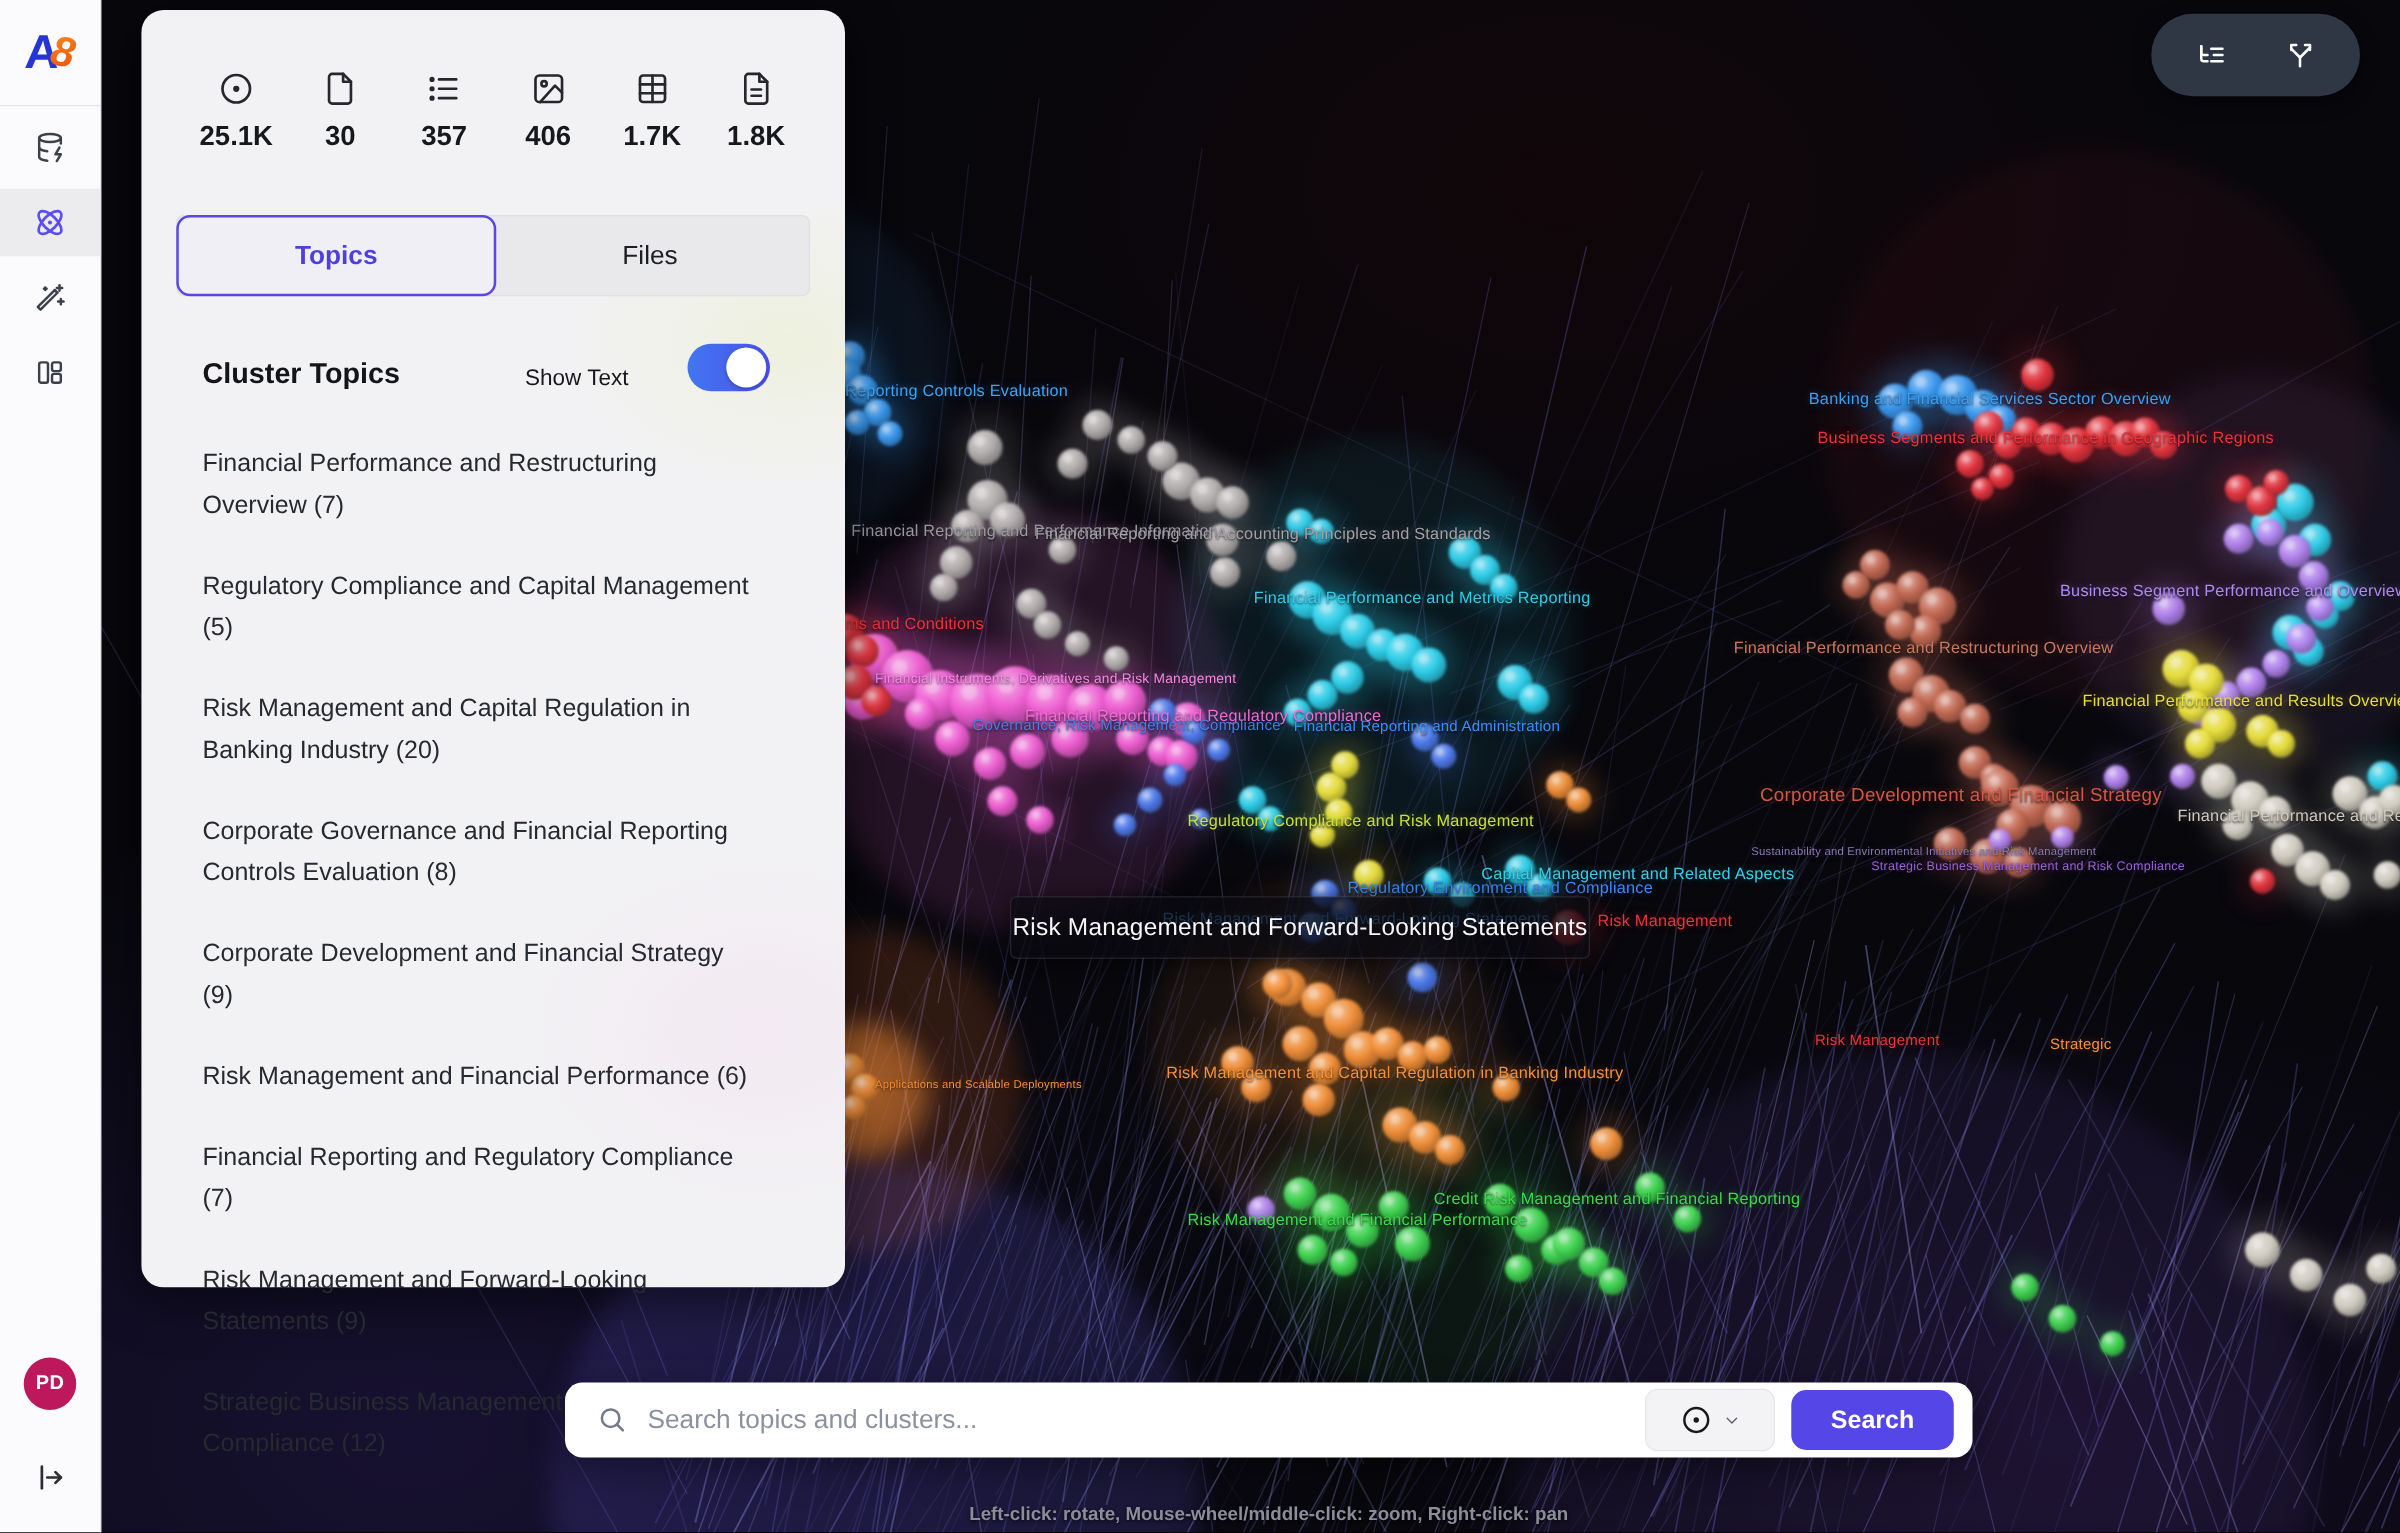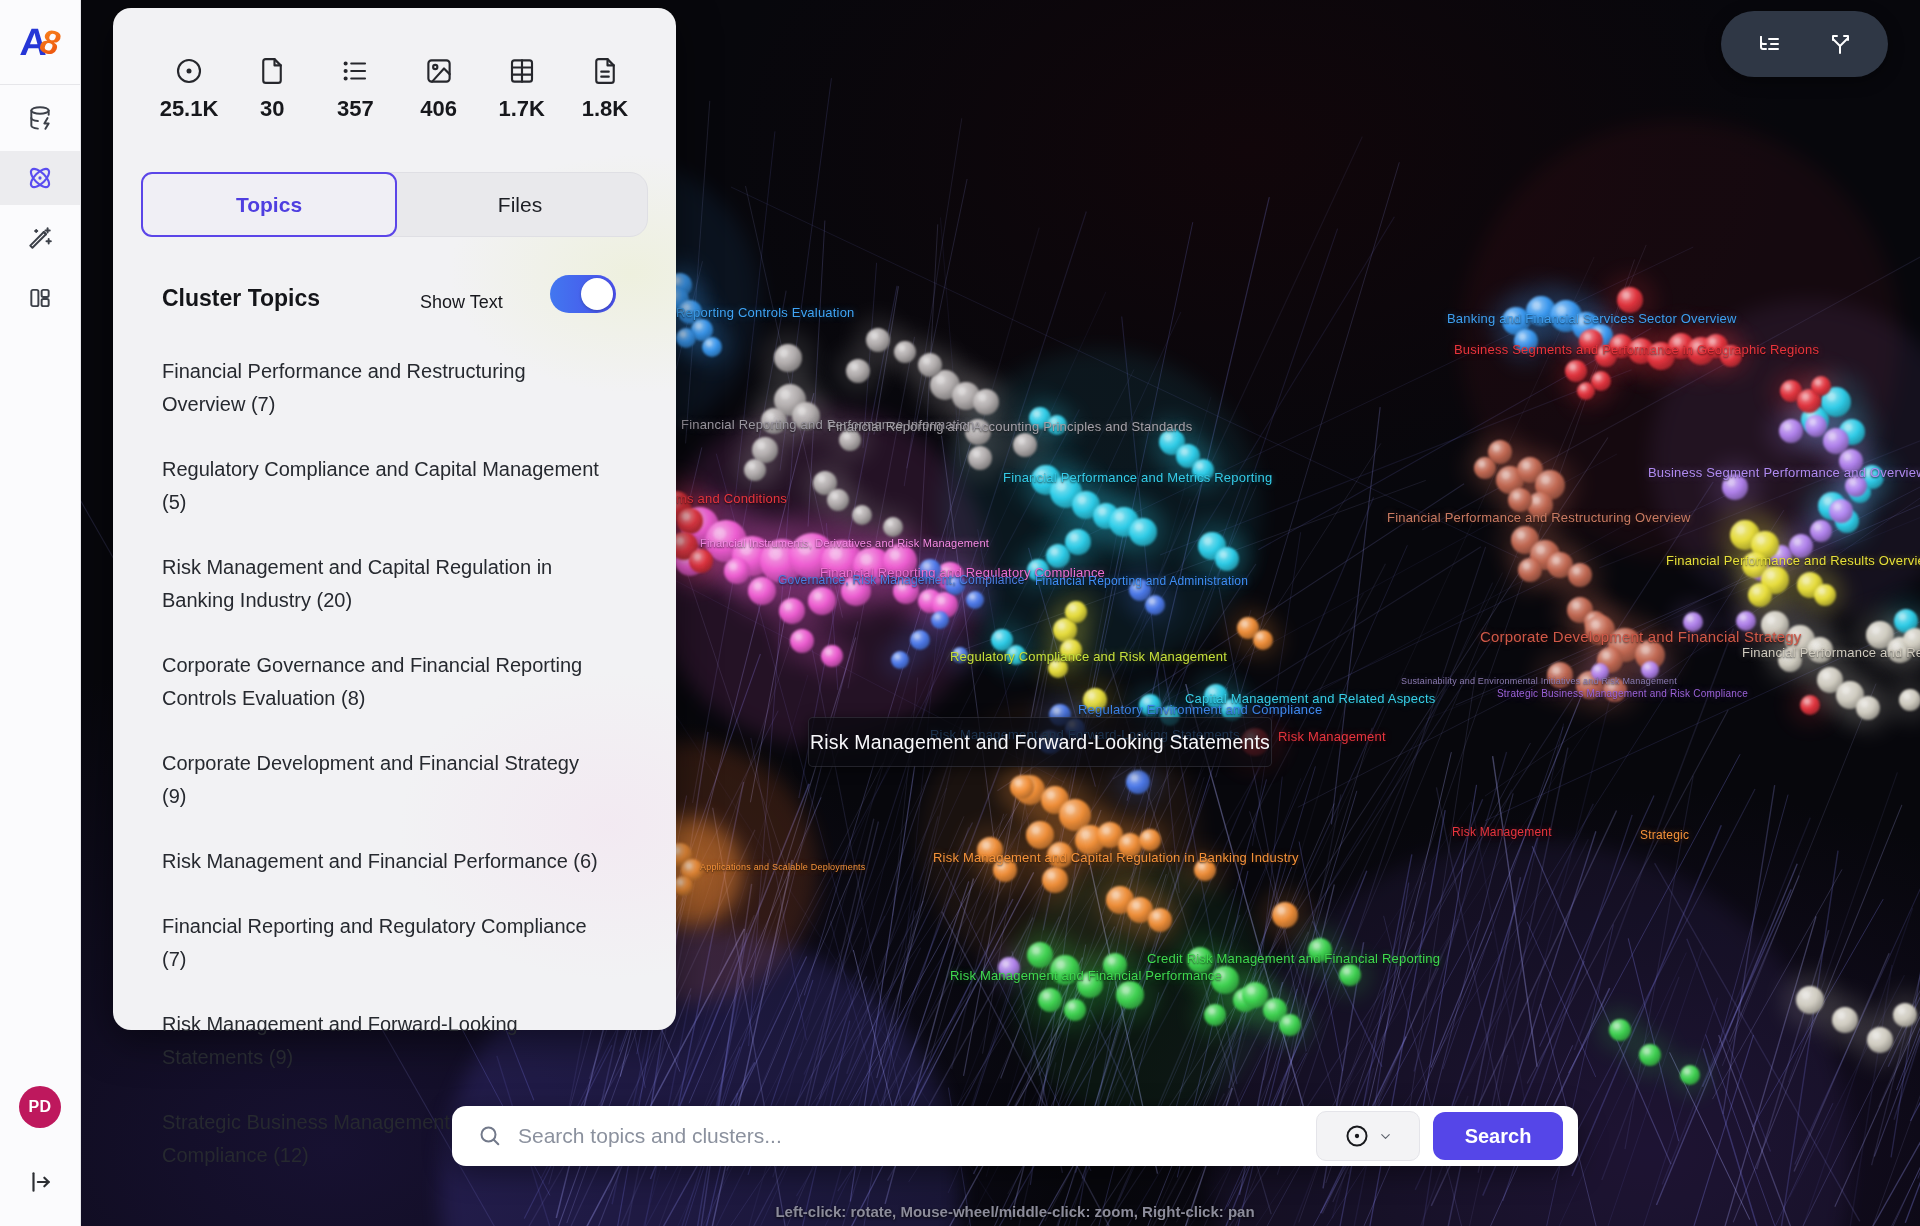--- a/index.html
+++ b/index.html
@@ -53,21 +53,21 @@
     background:
       radial-gradient(260px 170px at 92% 26%, rgba(233,238,196,.45), rgba(0,0,0,0) 70%),
       radial-gradient(300px 220px at 88% 80%, rgba(243,221,238,.4), rgba(0,0,0,0) 70%),
       #f2f2f4;
     box-shadow:0 10px 40px rgba(0,0,0,.5);text-decoration:underline;}
   #stats{position:absolute;left:44px;top:48px;width:480px;display:flex;justify-content:space-between;}
   .stat{width:64px;display:flex;flex-direction:column;align-items:center;}
   .stat svg{stroke:#26272c;fill:none;stroke-width:1.7;stroke-linecap:round;stroke-linejoin:round;}
   .stat .v{margin-top:10px;font-size:22px;font-weight:600;color:#17181c;}
   #tabs{position:absolute;left:28px;top:164px;width:507px;height:65px;background:#e9e9ec;border:1px solid #dfdfe4;
-    border-radius:18px;box-sizing:border-box;}
+    border-radius:6px;box-sizing:border-box;}
   .tab{position:absolute;top:0;bottom:0;display:flex;align-items:center;justify-content:center;font-size:21px;cursor:pointer;}
   #tab-topics{left:-1px;width:252px;top:-1px;bottom:-1px;border:2px solid #5b45e8;border-radius:11px;
     background:#f0eff5;color:#4f3ee0;font-weight:600;}
   #tab-files{right:0;width:254px;color:#1c1e24;font-weight:500;}
   #heading{position:absolute;left:49px;top:277px;font-size:23px;font-weight:700;color:#141519;}
   #showtext{position:absolute;left:307px;top:284px;font-size:18px;color:#17181d;}
   #toggle{position:absolute;left:437px;top:267px;width:66px;height:38px;border-radius:19px;cursor:pointer;
     background:linear-gradient(90deg,#4277f0,#4a4fea);}
   #toggle .knob{position:absolute;top:3px;right:3px;width:32px;height:32px;border-radius:50%;background:#fff;
     box-shadow:0 1px 3px rgba(0,0,0,.25);}
@@ -1217,21 +1217,21 @@
         <div class="viz-label" style="left: 676px; top: 492px; color: rgb(232, 53, 63); font-size: 13px; text-shadow: rgba(232, 53, 63, 0.4) 0px 0px 7px, rgba(0, 0, 0, 0.8) 0px 1px 2px;">ms and Conditions</div>
         <div class="viz-label" style="left: 700px; top: 538px; color: rgb(245, 138, 229); font-size: 11px; text-shadow: rgba(245, 138, 229, 0.4) 0px 0px 7px, rgba(0, 0, 0, 0.8) 0px 1px 2px;">Financial Instruments, Derivatives and Risk Management</div>
         <div class="viz-label" style="left: 820px; top: 566px; color: rgb(239, 111, 210); font-size: 13px; text-shadow: rgba(239, 111, 210, 0.4) 0px 0px 7px, rgba(0, 0, 0, 0.8) 0px 1px 2px;">Financial Reporting and Regulatory Compliance</div>
         <div class="viz-label" style="left: 778px; top: 574px; color: rgb(74, 125, 224); font-size: 12px; text-shadow: rgba(74, 125, 224, 0.4) 0px 0px 7px, rgba(0, 0, 0, 0.8) 0px 1px 2px;">Governance, Risk Management, Compliance</div>
         <div class="viz-label" style="left: 1035px; top: 575px; color: rgb(63, 142, 245); font-size: 12px; text-shadow: rgba(63, 142, 245, 0.4) 0px 0px 7px, rgba(0, 0, 0, 0.8) 0px 1px 2px;">Financial Reporting and Administration</div>
         <div class="viz-label" style="left: 1447px; top: 312px; color: rgb(63, 159, 240); font-size: 13px; text-shadow: rgba(63, 159, 240, 0.4) 0px 0px 7px, rgba(0, 0, 0, 0.8) 0px 1px 2px;">Banking and Financial Services Sector Overview</div>
         <div class="viz-label" style="left: 1454px; top: 343px; color: rgb(232, 52, 60); font-size: 13px; text-shadow: rgba(232, 52, 60, 0.4) 0px 0px 7px, rgba(0, 0, 0, 0.8) 0px 1px 2px;">Business Segments and Performance in Geographic Regions</div>
         <div class="viz-label" style="left: 1648px; top: 466px; color: rgb(176, 138, 240); font-size: 13px; text-shadow: rgba(176, 138, 240, 0.4) 0px 0px 7px, rgba(0, 0, 0, 0.8) 0px 1px 2px;">Business Segment Performance and Overview</div>
         <div class="viz-label" style="left: 1387px; top: 511px; color: rgb(201, 122, 98); font-size: 13px; text-shadow: rgba(201, 122, 98, 0.4) 0px 0px 7px, rgba(0, 0, 0, 0.8) 0px 1px 2px;">Financial Performance and Restructuring Overview</div>
         <div class="viz-label" style="left: 1666px; top: 554px; color: rgb(230, 223, 58); font-size: 13px; text-shadow: rgba(230, 223, 58, 0.4) 0px 0px 7px, rgba(0, 0, 0, 0.8) 0px 1px 2px;">Financial Performance and Results Overview</div>
-        <div class="viz-label" style="left: 1480px; top: 629px; color: rgb(208, 88, 72); font-size: 15px; text-shadow: rgba(208, 88, 72, 0.4) 0px 0px 7px, rgba(0, 0, 0, 0.8) 0px 1px 2px;">Corporate Development and Financial Strategy</div>
+        <div class="viz-label" style="left: 1408px; top: 629px; color: rgb(208, 88, 72); font-size: 15px; text-shadow: rgba(208, 88, 72, 0.4) 0px 0px 7px, rgba(0, 0, 0, 0.8) 0px 1px 2px;">Corporate Development and Financial Strategy</div>
         <div class="viz-label" style="left: 1742px; top: 646px; color: rgb(207, 202, 190); font-size: 13px; text-shadow: rgba(207, 202, 190, 0.4) 0px 0px 7px, rgba(0, 0, 0, 0.8) 0px 1px 2px;">Financial Performance and Results</div>
         <div class="viz-label" style="left: 1401px; top: 677px; color: rgb(138, 122, 176); font-size: 9px; text-shadow: rgba(138, 122, 176, 0.4) 0px 0px 7px, rgba(0, 0, 0, 0.8) 0px 1px 2px;">Sustainability and Environmental Initiatives and Risk Management</div>
         <div class="viz-label" style="left: 1497px; top: 689px; color: rgb(154, 98, 216); font-size: 10px; text-shadow: rgba(154, 98, 216, 0.4) 0px 0px 7px, rgba(0, 0, 0, 0.8) 0px 1px 2px;">Strategic Business Management and Risk Compliance</div>
         <div class="viz-label" style="left: 950px; top: 650px; color: rgb(198, 224, 60); font-size: 13px; text-shadow: rgba(198, 224, 60, 0.4) 0px 0px 7px, rgba(0, 0, 0, 0.8) 0px 1px 2px;">Regulatory Compliance and Risk Management</div>
         <div class="viz-label" style="left: 1185px; top: 692px; color: rgb(56, 207, 232); font-size: 13px; text-shadow: rgba(56, 207, 232, 0.4) 0px 0px 7px, rgba(0, 0, 0, 0.8) 0px 1px 2px;">Capital Management and Related Aspects</div>
         <div class="viz-label" style="left: 1078px; top: 703px; color: rgb(64, 137, 240); font-size: 13px; text-shadow: rgba(64, 137, 240, 0.4) 0px 0px 7px, rgba(0, 0, 0, 0.8) 0px 1px 2px;">Regulatory Environment and Compliance</div>
         <div class="viz-label" style="left: 930px; top: 728px; color: rgb(79, 159, 240); font-size: 13px; text-shadow: rgba(79, 159, 240, 0.4) 0px 0px 7px, rgba(0, 0, 0, 0.8) 0px 1px 2px;">Risk Management and Forward-Looking Statements</div>
         <div class="viz-label" style="left: 1278px; top: 730px; color: rgb(232, 53, 63); font-size: 13px; text-shadow: rgba(232, 53, 63, 0.4) 0px 0px 7px, rgba(0, 0, 0, 0.8) 0px 1px 2px;">Risk Management</div>
         <div class="viz-label" style="left: 933px; top: 851px; color: rgb(245, 146, 58); font-size: 13px; text-shadow: rgba(245, 146, 58, 0.4) 0px 0px 7px, rgba(0, 0, 0, 0.8) 0px 1px 2px;">Risk Management and Capital Regulation in Banking Industry</div>
         <div class="viz-label" style="left: 700px; top: 863px; color: rgb(245, 146, 58); font-size: 9px; text-shadow: rgba(245, 146, 58, 0.4) 0px 0px 7px, rgba(0, 0, 0, 0.8) 0px 1px 2px;">Applications and Scalable Deployments</div>

